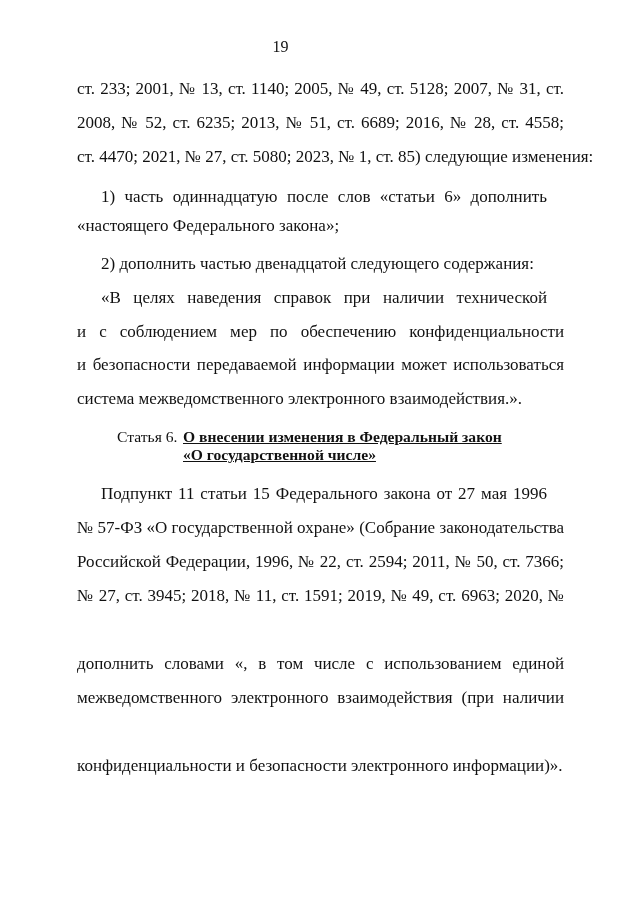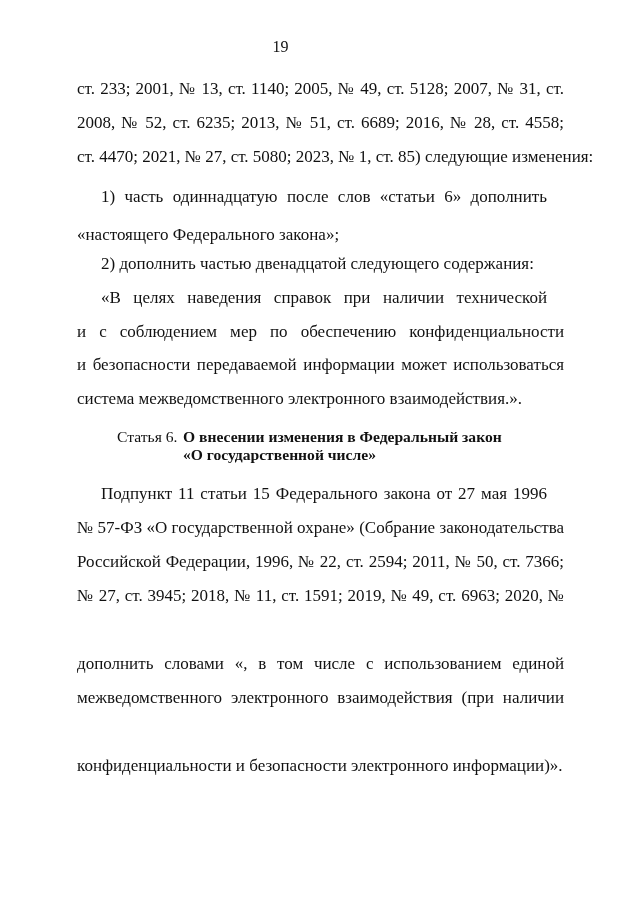--- a/index.html
+++ b/index.html
@@ -4,34 +4,34 @@
 <style>
   html, body { margin: 0; padding: 0; background: #ffffff; }
   body { width: 640px; height: 905px; position: relative; overflow: hidden;
          font-family: "Liberation Serif", "DejaVu Serif", serif; color: #111; }
   .page { position: absolute; left: 0; top: 0; width: 640px; height: 905px; background: #fff; }
   .pnum { position: absolute; top: 38px; left: 0; width: 561px; text-align: center; font-size: 16px; }
   .line { position: absolute; left: 77px; width: 487px; font-size: 17px; line-height: 20px; white-space: nowrap; }
   .j { text-align: justify; text-align-last: justify; white-space: normal; height: 20px; overflow: hidden; }
   .ind { left: 101px; width: 446px; }
   .head { position: absolute; font-size: 15.6px; line-height: 18px; white-space: nowrap; }
-  .b { font-weight: bold; }
+  .b { font-weight: bold; text-decoration: underline; }
 </style>
 </head>
 <body>
 
 <div class="page">
   <div class="pnum">19</div>
 
   <div class="line j" style="top:79px">ст. 233; 2001, № 13, ст. 1140; 2005, № 49, ст. 5128; 2007, № 31, ст. 4008;</div>
   <div class="line j" style="top:113px">2008, № 52, ст. 6235; 2013, № 51, ст. 6689; 2016, № 28, ст. 4558; 2019, № 31,</div>
   <div class="line" style="top:147px">ст. 4470; 2021, № 27, ст. 5080; 2023, № 1, ст. 85) следующие изменения:</div>
 
   <div class="line j ind" style="top:187px">1) часть одиннадцатую после слов «статьи 6» дополнить словами</div>
-  <div class="line" style="top:225px">«настоящего Федерального закона»;</div>
+  <div class="line" style="top:216px">«настоящего Федерального закона»;</div>
 
   <div class="line ind" style="top:254px">2) дополнить частью двенадцатой следующего содержания:</div>
 
   <div class="line j ind" style="top:288px">«В целях наведения справок при наличии технической возможности</div>
   <div class="line j" style="top:322px">и с соблюдением мер по обеспечению конфиденциальности</div>
   <div class="line j" style="top:355px">и безопасности передаваемой информации может использоваться единая</div>
   <div class="line" style="top:389px">система межведомственного электронного взаимодействия.».</div>
 
   <div class="head" style="left:117px; top:428px">Статья 6.</div>
   <div class="head b" style="left:183px; top:428px">О внесении изменения в Федеральный закон</div>

